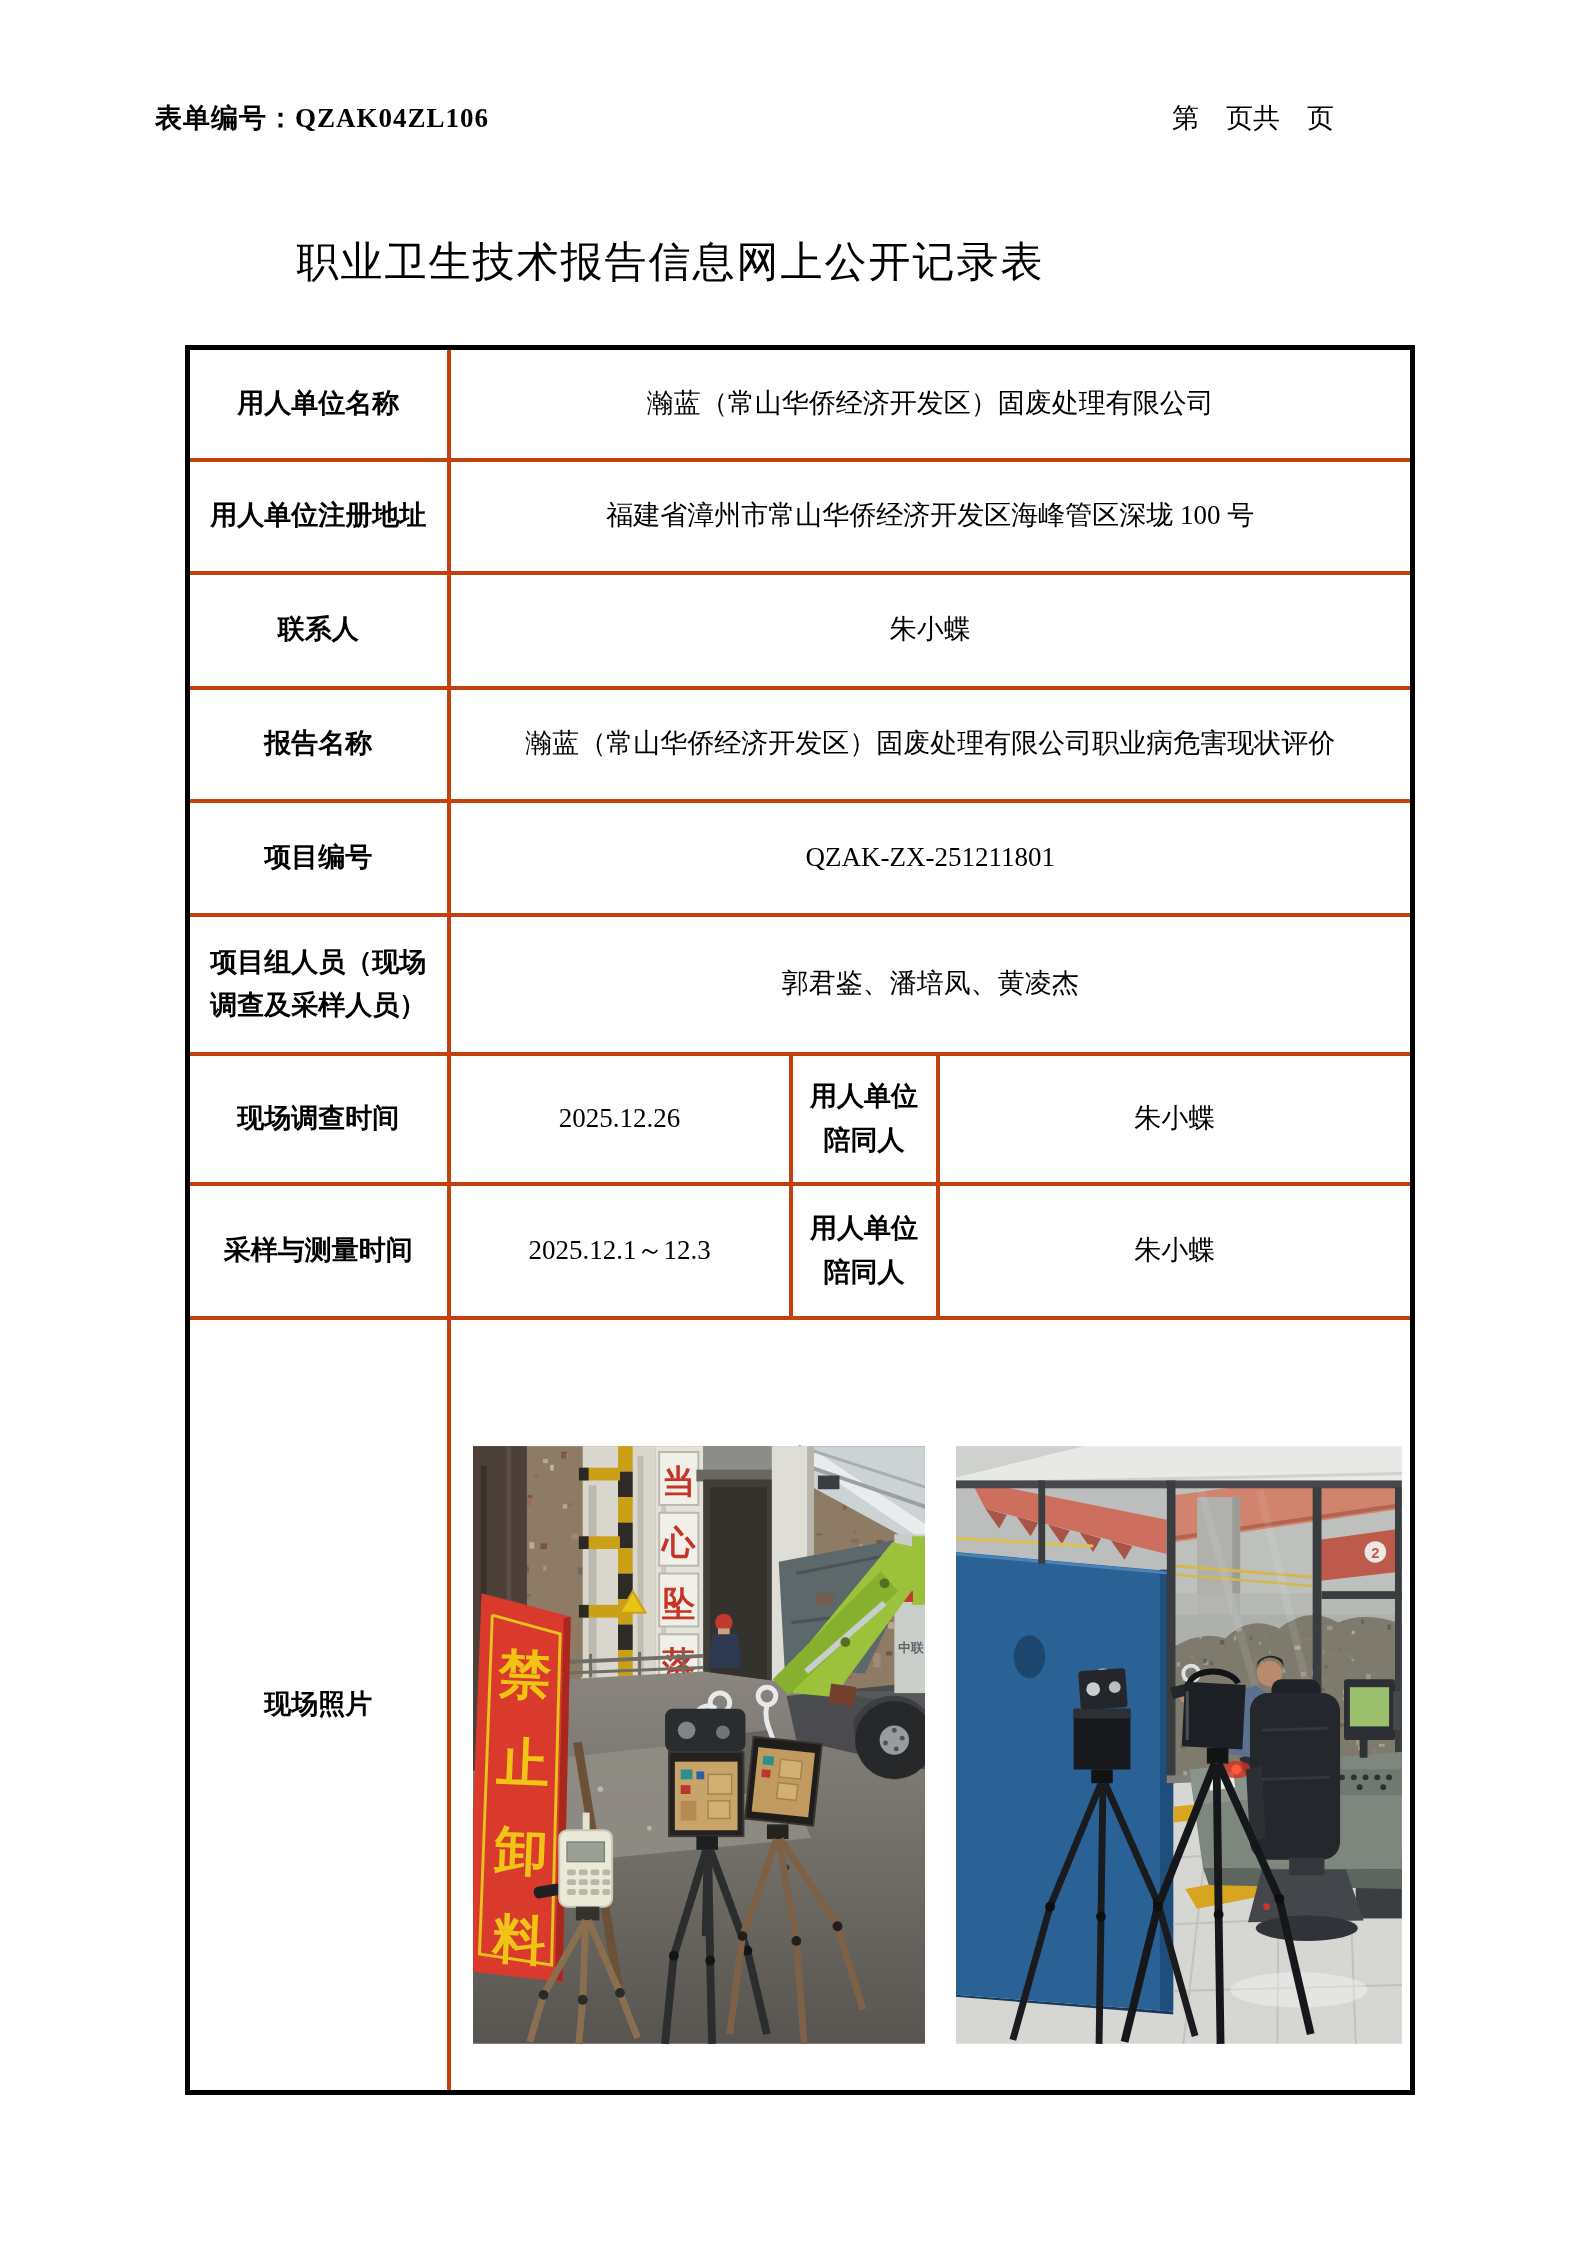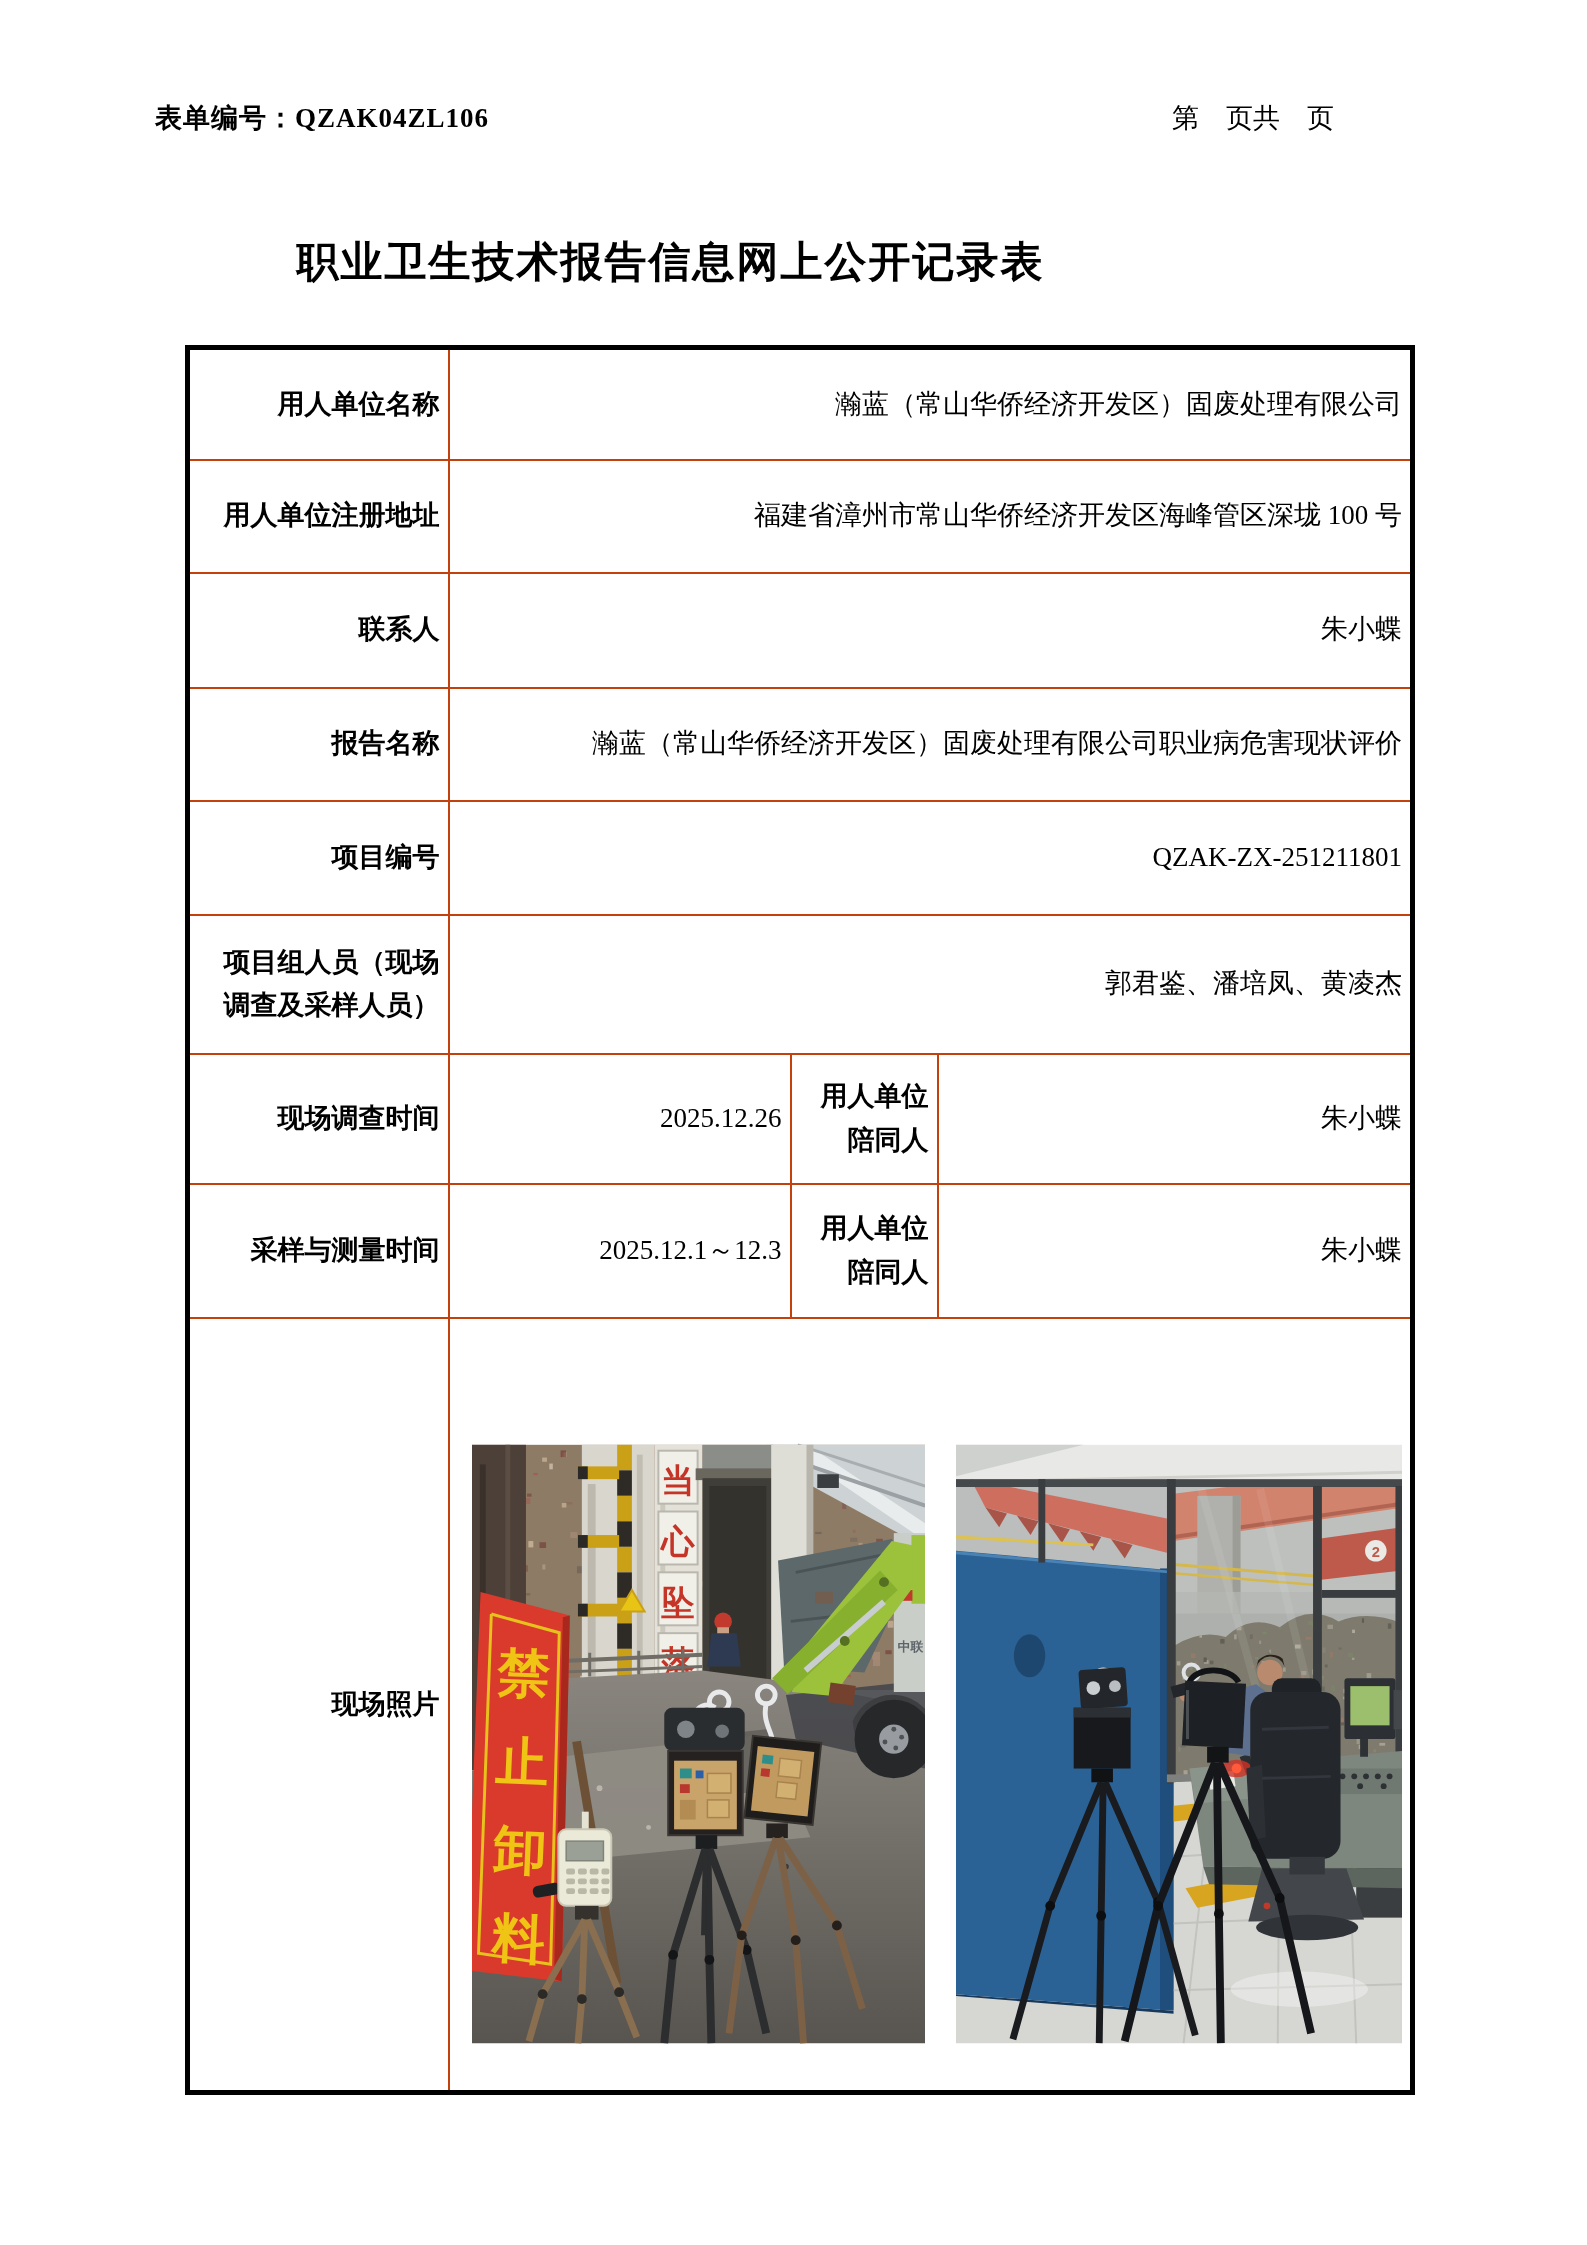--- a/index.html
+++ b/index.html
@@ -3,27 +3,27 @@
 <meta charset="utf-8">
 <style>
   html,body{margin:0;padding:0;}
   body{
     width:1587px;height:2245px;position:relative;background:#ffffff;
     font-family:"Liberation Serif","DejaVu Serif",serif;color:#000;overflow:hidden;
   }
   .form-no{position:absolute;left:155px;top:100px;font-size:27px;letter-spacing:1px;font-weight:bold;}
   .page-no{position:absolute;left:1172px;top:100px;font-size:27px;text-align:center;}
   .doc-title{position:absolute;left:0;top:234px;width:1341px;text-align:center;
-    font-size:42px;font-weight:bold;letter-spacing:2px;}
+    font-size:42px;font-weight:normal;letter-spacing:2px;}
   table.main{
     position:absolute;left:185px;top:345px;width:1225px;
     border-collapse:collapse;table-layout:fixed;border:5px solid #000;
   }
   table.main td{
-    border:2px solid #c2410c;text-align:right;vertical-align:middle;
+    border:4px solid #c2410c;text-align:center;vertical-align:middle;
     font-size:27px;padding:0 8px;line-height:1.6;
   }
   td.lbl{font-weight:bold;}
   td.lbl-wrap{font-weight:bold;text-align:left;padding:0 10px;line-height:1.9;}
   td.escort{line-height:1.75;font-weight:bold;}
   td.photo-cell{vertical-align:top;padding:0;}
   .photo-strip{display:flex;gap:31px;padding:80px 0 0 14px;}
   .photo{display:block;}
   .r1{height:112px}.r2{height:113px}.r3{height:115px}.r4{height:113px}
   .r5{height:114px}.r6{height:139px}.r7{height:130px}.r8{height:134px}.r9{height:775px}

